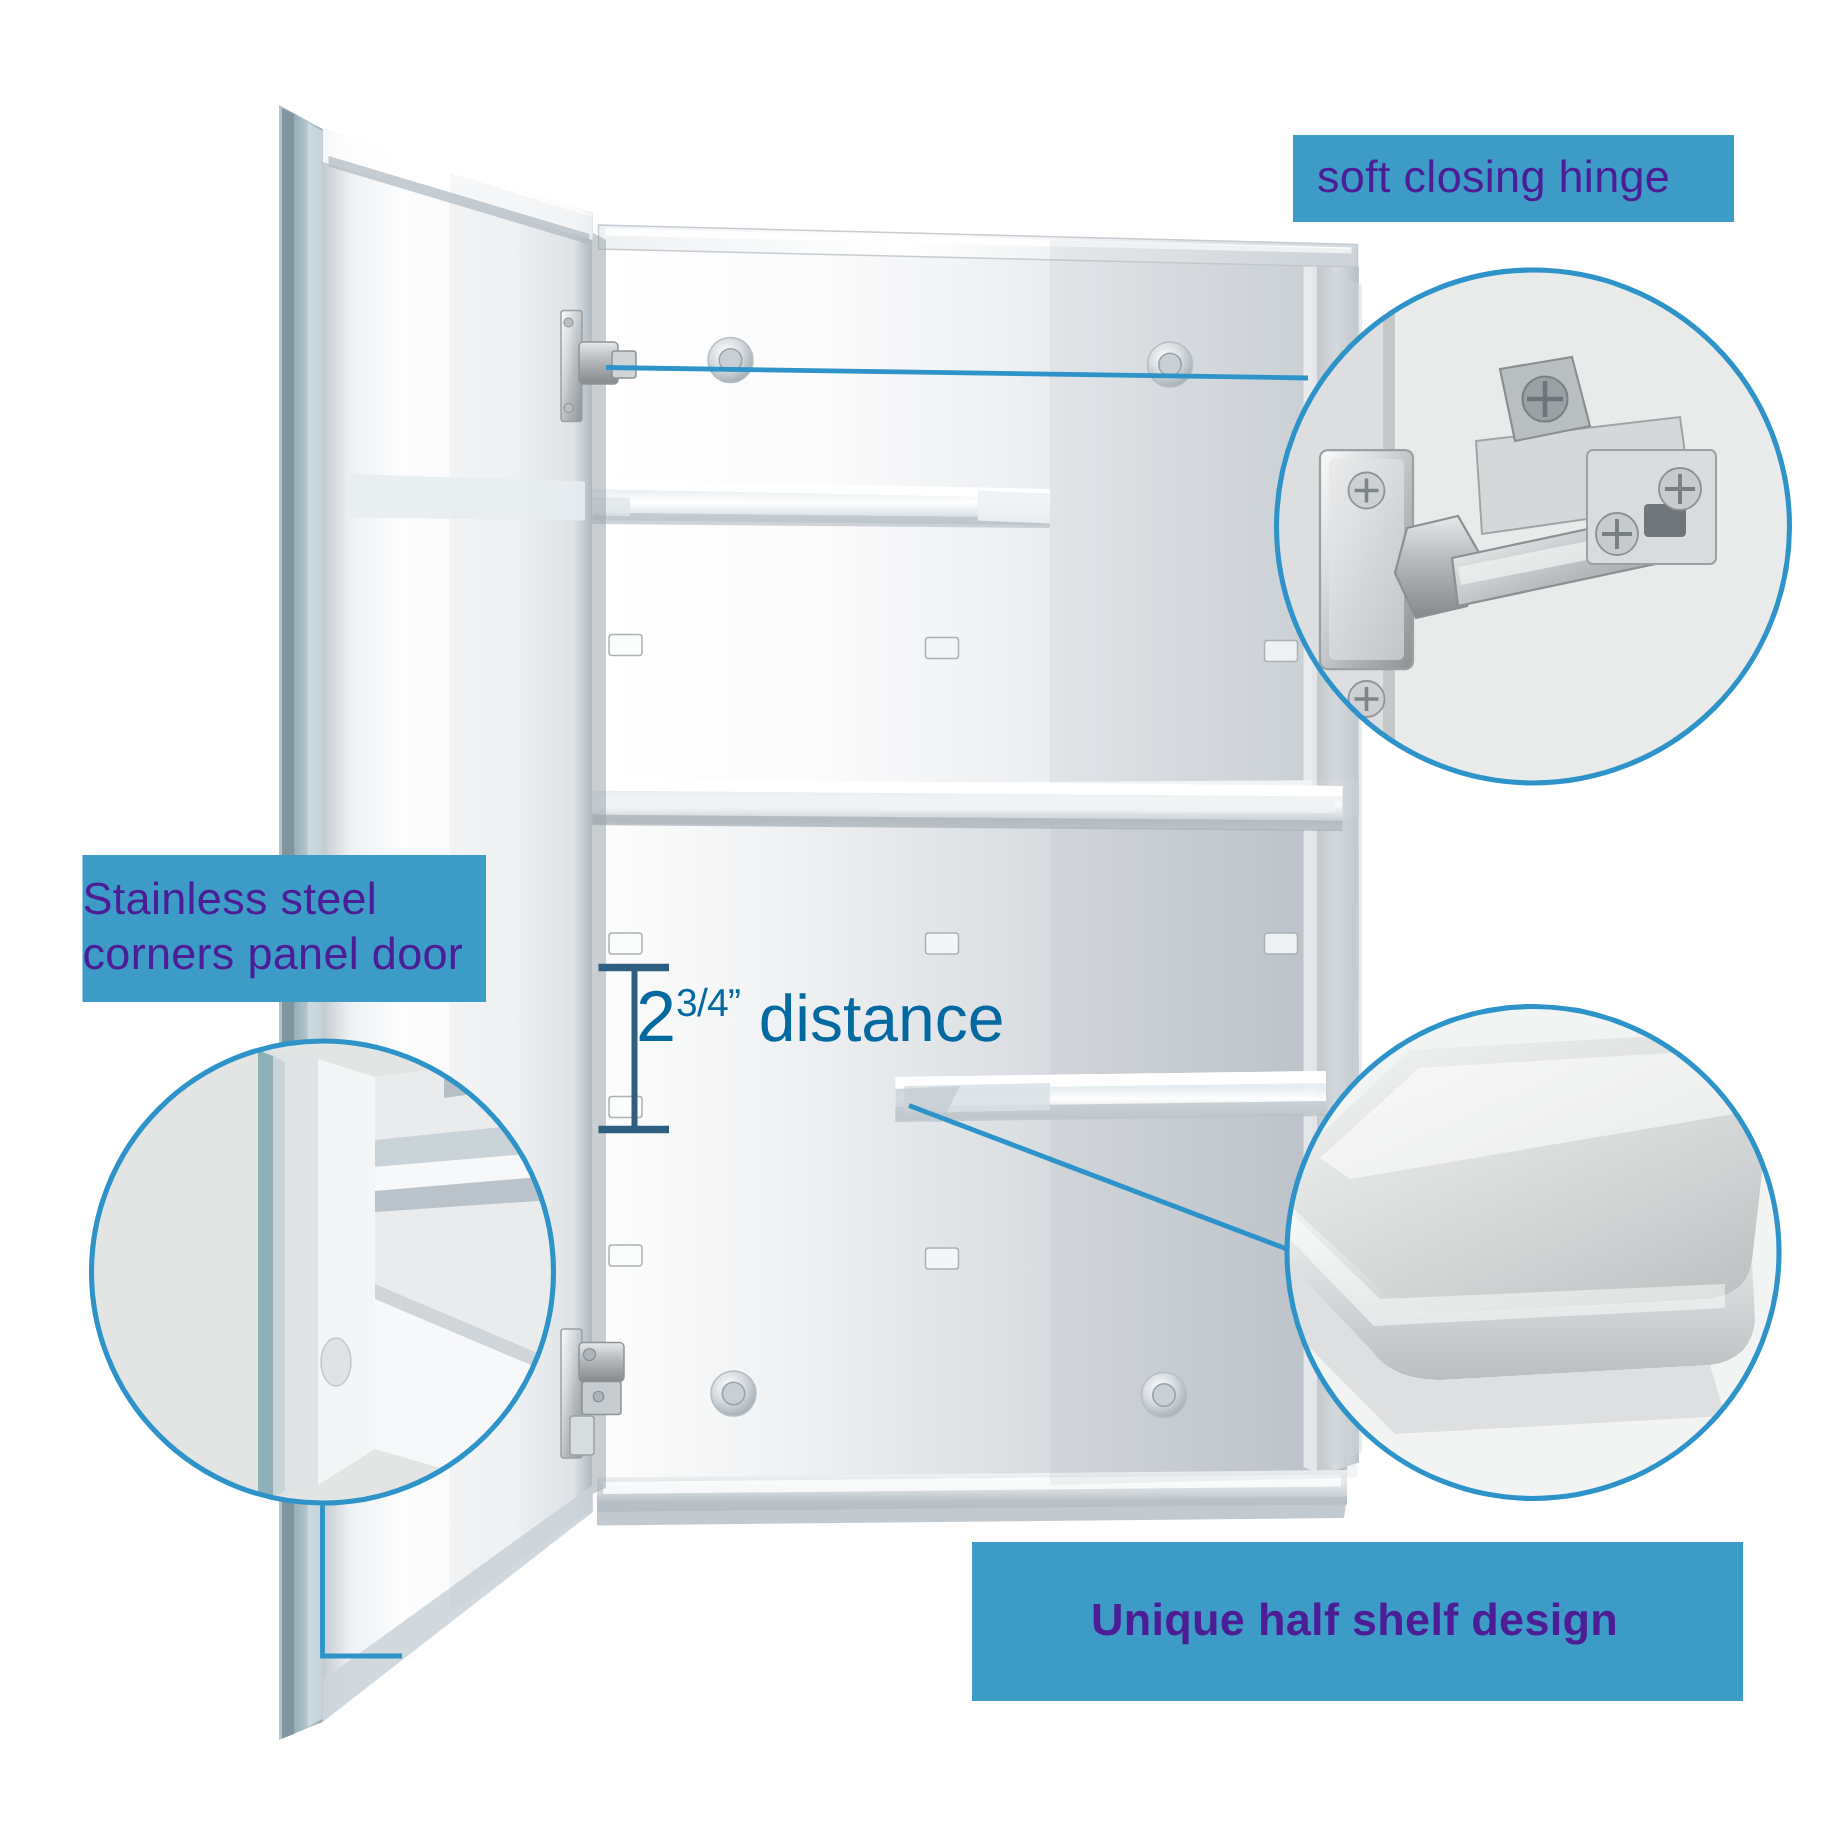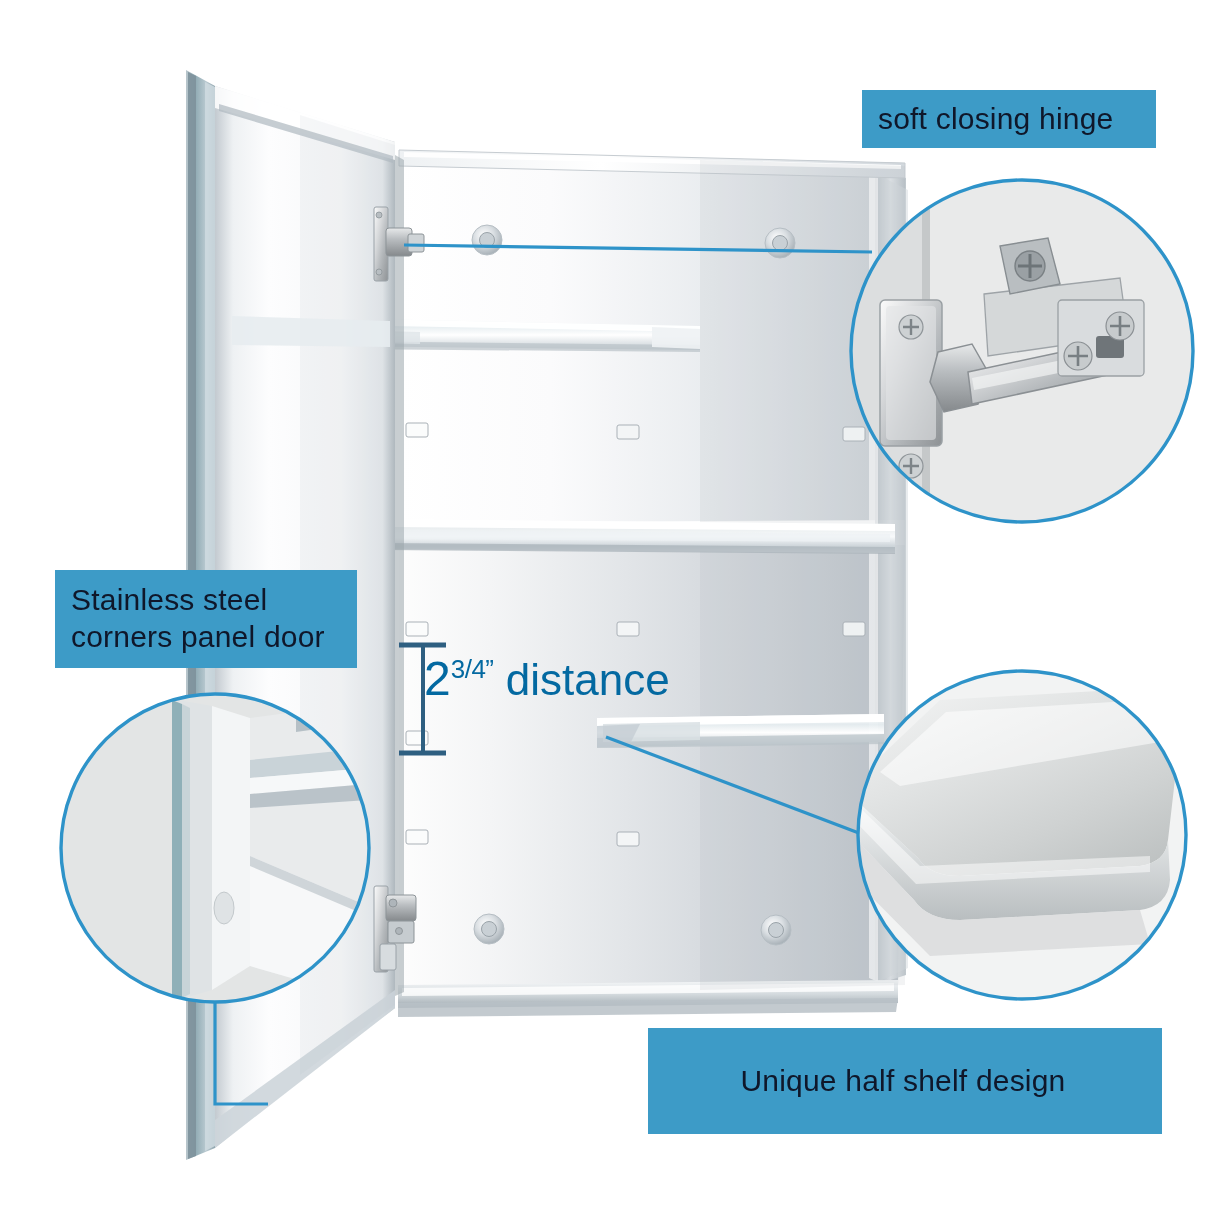--- a/index.html
+++ b/index.html
@@ -2,32 +2,32 @@
 <html><head>
 <meta charset="utf-8">
 <style>
   html,body{margin:0;padding:0;background:#ffffff;}
   body{width:1214px;height:1214px;position:relative;overflow:hidden;
        font-family:"Liberation Sans","DejaVu Sans",sans-serif;}
 
   #stage{position:absolute;inset:0;width:1214px;height:1214px;background:#fff;}
 
   
-  .label-box{position:absolute;background:#3d9bc7;color:#0f172a;
+  .label-box{position:absolute;background:#3d9bc7;color:#4c1d95;
              font-weight:400;line-height:1.22;letter-spacing:.2px;
              display:flex;flex-direction:column;justify-content:center;}
   .label-box .ln{display:block;white-space:nowrap;}
 
   #label-hinge{left:862px;top:90px;width:294px;height:58px;font-size:30px;
                align-items:flex-start;padding-left:16px;box-sizing:border-box;}
-  #label-door{left:55px;top:570px;width:302px;height:98px;font-size:30px;
-              align-items:flex-start;padding-left:16px;box-sizing:border-box;}
+  #label-door{left:55px;top:570px;width:269px;height:98px;font-size:30px;
+              align-items:flex-start;box-sizing:border-box;}
   #label-shelf{left:648px;top:1028px;width:514px;height:106px;font-size:30px;
                align-items:center;box-sizing:border-box;padding:0 10px;}
-  #label-shelf .ln:first-child{align-self:flex-end;padding-right:4px;}
+  #label-shelf .ln:first-child{align-self:flex-end;padding-right:4px;font-weight:bold;}
   #label-shelf .ln:last-child{align-self:center;}
 
   
   #dim-text{position:absolute;left:424px;top:655px;color:#0369a1;
             font-size:48px;line-height:1;white-space:nowrap;}
   #dim-text .frac{font-size:26px;vertical-align:super;letter-spacing:-.5px;}
   #dim-text .dist{font-size:44px;}
 
   
   #art{position:absolute;left:0;top:0;width:1214px;height:1214px;}

